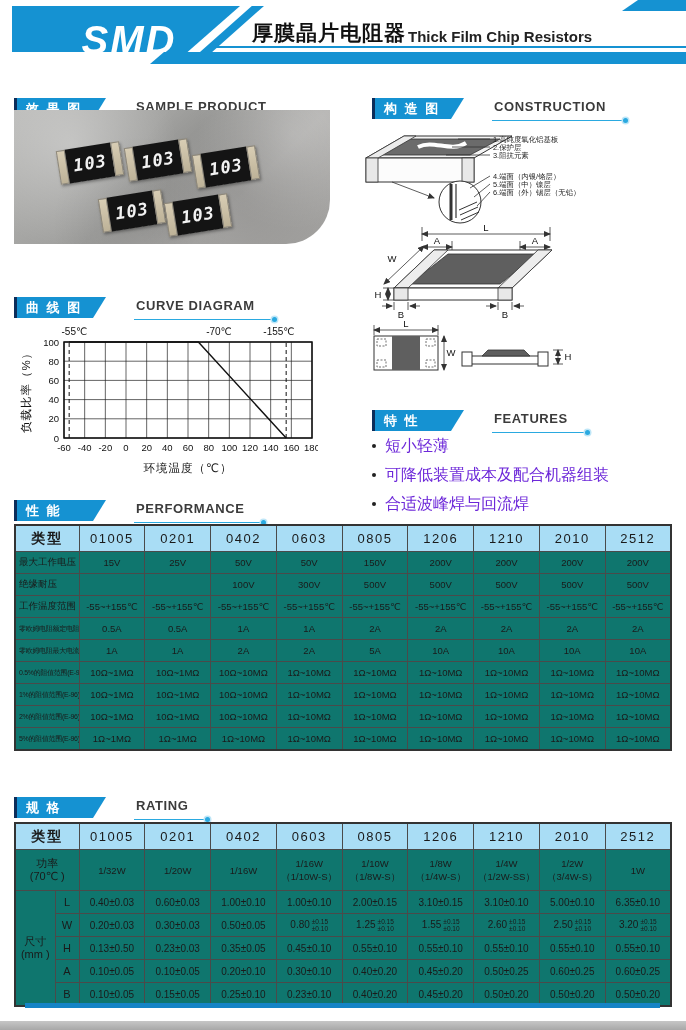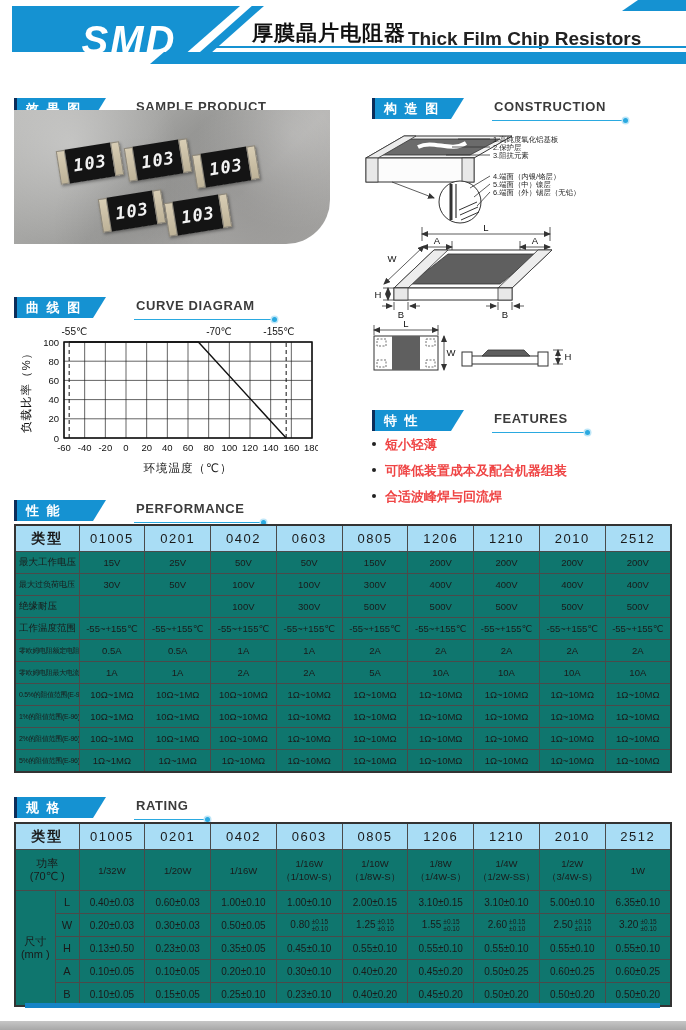--- a/index.html
+++ b/index.html
@@ -12,21 +12,21 @@
   
   .hdr-poly{left:12px;top:6px;width:228px;height:46px;background:#1592d2;
     clip-path:polygon(0 0,100% 0,77% 100%,0 100%);}
   .hdr-stripe{left:200px;top:6px;width:64px;height:46px;background:#1592d2;
     clip-path:polygon(81% 0,100% 0,19% 100%,0 100%);}
   .hdr-corner{right:0;top:0;width:64px;height:11px;background:#1592d2;
     clip-path:polygon(16px 0,100% 0,100% 100%,0 100%);}
   .hdr-logo{left:38px;top:18px;width:182px;text-align:center;color:#fff;
     font-size:40px;font-weight:bold;font-style:italic;letter-spacing:2px;}
   .hdr-cn{left:252px;top:19px;font-size:21px;font-weight:bold;color:#111;letter-spacing:1px;}
-  .hdr-en{left:408px;top:28px;font-size:19px;font-weight:bold;color:#222;}
+  .hdr-en{left:408px;top:28px;font-size:15px;font-weight:bold;color:#222;}
   .hdr-rule{left:214px;top:46px;right:0;height:2px;background:#1592d2;}
   .hdr-bar{left:150px;top:52px;right:0;height:12px;background:#1592d2;
     clip-path:polygon(14px 0,100% 0,100% 100%,0 100%);}
 
   
   .sec{position:absolute;display:flex;align-items:center;gap:28px;}
   .sec-box{width:92px;height:21px;background:#1592d2;color:#fff;font-weight:bold;
     font-size:13px;line-height:21px;padding-left:9px;box-sizing:border-box;
     clip-path:polygon(0 0,100% 0,calc(100% - 13px) 100%,0 100%);
     border-left:3px solid #0c2d5a;letter-spacing:2px;}
@@ -58,21 +58,21 @@
   .cons-line{stroke:#333;stroke-width:.8;}
 
   
   .chart{left:18px;top:320px;width:300px;height:160px;}
   .tick{font-size:9.5px;fill:#111;}
   .toplab{font-size:10px;fill:#111;}
   .axlab{font-size:11.5px;fill:#111;letter-spacing:1px;}
 
   
   .features-list{left:372px;top:436px;margin:0;padding:0;list-style:none;}
-  .features-list li{font-size:13px;color:#ef4444;margin-bottom:8px;font-weight:700;}
+  .features-list li{font-size:16px;color:#6d28d9;margin-bottom:8px;font-weight:400;}
   .features-list li::before{content:'';display:inline-block;width:4px;height:4px;
     border-radius:50%;background:#222;margin-right:9px;vertical-align:3px;}
 
   
   table{border-collapse:collapse;table-layout:fixed;border:2px solid #333;background:#0f766e;}
   td,th{border:1px solid #4a4a4a;text-align:center;padding:0;overflow:hidden;}
   thead th{background:#a9ddf5;height:25px;font-size:13px;font-weight:normal;letter-spacing:1.5px;}
   thead th.corner{font-weight:bold;font-size:14px;letter-spacing:2px;}
   .perf{left:14px;top:524px;width:658px;}
   .perf tbody td{height:21px;font-size:9.5px;}
@@ -362,32 +362,20 @@
         <td>25V</td>
         <td>50V</td>
         <td>50V</td>
         <td>150V</td>
         <td>200V</td>
         <td>200V</td>
         <td>200V</td>
         <td>200V</td>
       </tr>
       <tr>
-        <th class="s1">最大过负荷电压</th>
-        <td>30V</td>
-        <td>50V</td>
-        <td>100V</td>
-        <td>100V</td>
-        <td>300V</td>
-        <td>400V</td>
-        <td>400V</td>
-        <td>400V</td>
-        <td>400V</td>
-      </tr>
-      <tr>
         <th class="">绝缘耐压</th>
         <td></td>
         <td></td>
         <td>100V</td>
         <td>300V</td>
         <td>500V</td>
         <td>500V</td>
         <td>500V</td>
         <td>500V</td>
         <td>500V</td>

